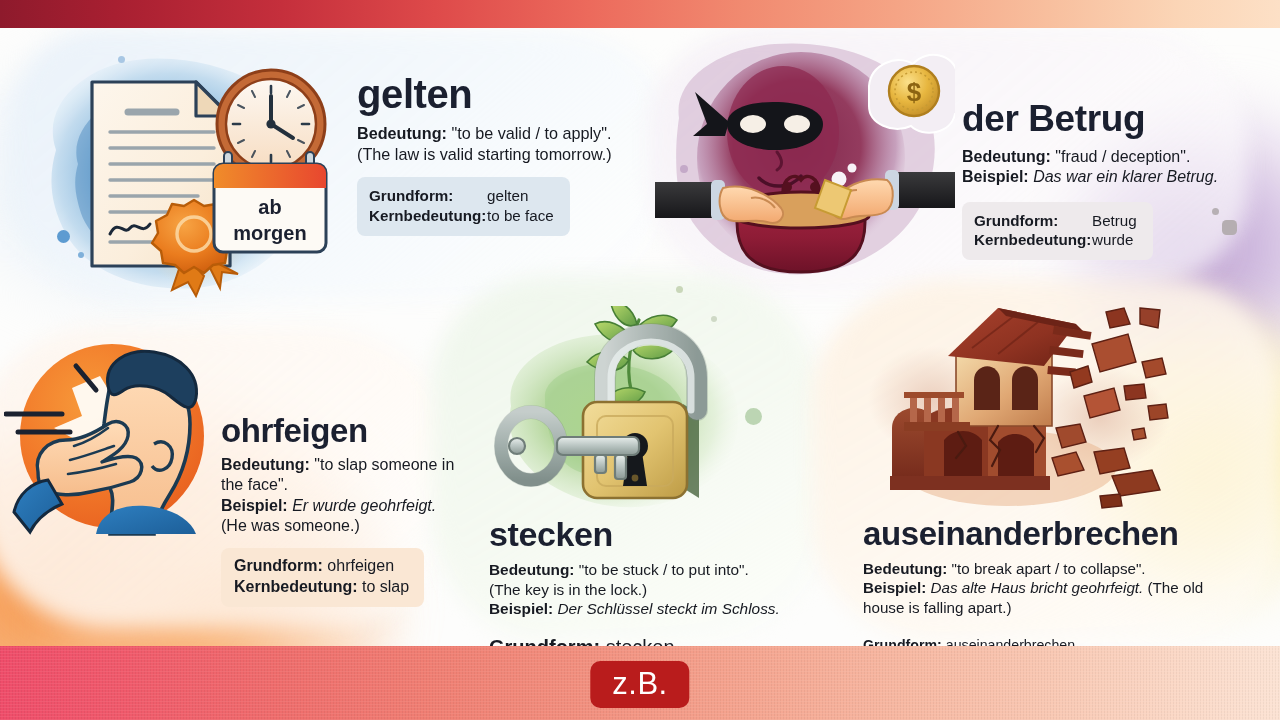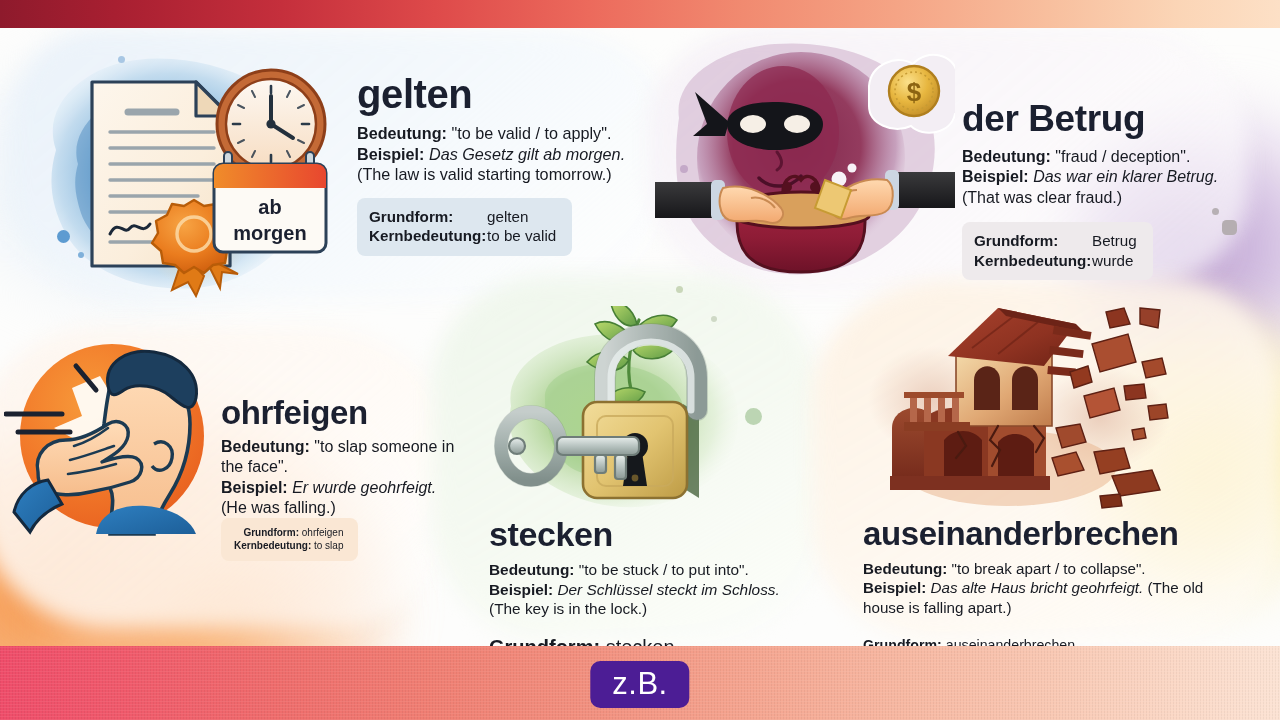--- a/index.html
+++ b/index.html
@@ -52,21 +52,21 @@
       repeating-linear-gradient(0deg, rgba(255,255,255,.5) 0 1px, transparent 1px 3px),
       repeating-linear-gradient(90deg, rgba(0,0,0,.35) 0 1px, transparent 1px 3px);
   }
 
   .zb-badge {
     position: absolute;
     left: 50%;
     transform: translateX(-50%);
     bottom: 12px;
     z-index: 60;
-    background: #4c1d95;
+    background: #b91c1c;
     color: #ffffff;
     border-radius: 10px;
     padding: 7px 22px 9px 22px;
     font-size: 31px;
     font-weight: 400;
     letter-spacing: .5px;
     line-height: 1;
     font-family: "Liberation Sans", sans-serif;
   }
 
@@ -187,26 +187,26 @@
 
   .e-betrug { left: 962px; top: 72px; width: 280px; }
   .e-betrug .headword { font-size: 37px; }
   .e-betrug .lines { font-size: 16px; margin-top: 10px; }
   .e-betrug .pill {
     margin-top: 14px; background: #eeeaec;
     padding: 9px 16px 10px 12px; font-size: 15.2px;
   }
   .e-betrug .pill .k { display: inline-block; width: 118px; }
 
-  .e-ohrfeigen { left: 221px; top: 368px; width: 240px; }
+  .e-ohrfeigen { left: 221px; top: 386px; width: 240px; }
   .e-ohrfeigen .headword { font-size: 33px; }
   .e-ohrfeigen .lines { font-size: 16px; margin-top: 8px; }
   .e-ohrfeigen .pill {
-    background: #fae7d4;
-    padding: 8px 15px 9px 13px; font-size: 10px; text-align: right;
+    margin-top: 12px; background: #fae7d4;
+    padding: 8px 15px 9px 13px; font-size: 16px;
   }
 
   .e-stecken { left: 489px; top: 489px; width: 300px; }
   .e-stecken .headword { font-size: 34px; }
   .e-stecken .lines { font-size: 15.4px; margin-top: 9px; }
   .e-stecken .pill {
     margin-top: 15px; background: transparent;
     padding: 0; font-size: 20px;
   }
 
@@ -643,48 +643,43 @@
       </g>
     </svg>
 
     <div class="entry e-gelten">
       <div class="headword">gelten</div>
       <div class="lines">
         <div>
           <b>Bedeutung:</b>
           <span>"to be valid / to apply".</span>
         </div>
-        <div>
-          <b>Beispiel:</b>
-          <i>Das Gesetz gilt ab morgen.</i>
-        </div>
         <div>(The law is valid starting tomorrow.)</div>
       </div>
       <div class="pill">
         <span class="row">
           <b class="k">Grundform:</b><span>gelten</span>
         </span>
         <span class="row">
-          <b class="k">Kernbedeutung:</b><span>to be valid</span>
+          <b class="k">Kernbedeutung:</b><span>to be face</span>
         </span>
       </div>
     </div>
 
     <div class="entry e-betrug">
       <div class="headword">der Betrug</div>
       <div class="lines">
         <div>
           <b>Bedeutung:</b>
           <span>"fraud / deception".</span>
         </div>
         <div>
           <b>Beispiel:</b>
           <i>Das war ein klarer Betrug.</i>
         </div>
-        <div>(That was clear fraud.)</div>
       </div>
       <div class="pill">
         <span class="row">
           <b class="k">Grundform:</b><span>Betrug</span>
         </span>
         <span class="row">
           <b class="k">Kernbedeutung:</b><span>wurde</span>
         </span>
       </div>
     </div>
@@ -693,46 +688,46 @@
       <div class="headword">ohrfeigen</div>
       <div class="lines">
         <div>
           <b>Bedeutung:</b>
           <span>"to slap someone in the face".</span>
         </div>
         <div>
           <b>Beispiel:</b>
           <i>Er wurde geohrfeigt.</i>
         </div>
-        <div>(He was falling.)</div>
+        <div>(He was someone.)</div>
       </div>
       <div class="pill">
         <span class="row">
           <b>Grundform:</b>
           <span>ohrfeigen</span>
         </span>
         <span class="row">
           <b>Kernbedeutung:</b>
           <span>to slap</span>
         </span>
       </div>
     </div>
 
     <div class="entry e-stecken">
       <div class="headword">stecken</div>
       <div class="lines">
         <div>
           <b>Bedeutung:</b>
           <span>"to be stuck / to put into".</span>
         </div>
+        <div>(The key is in the lock.)</div>
         <div>
           <b>Beispiel:</b>
           <i>Der Schlüssel steckt im Schloss.</i>
         </div>
-        <div>(The key is in the lock.)</div>
       </div>
       <div class="pill">
         <span class="row">
           <b>Grundform:</b>
           <span>stecken</span>
         </span>
         
       </div>
     </div>
 

